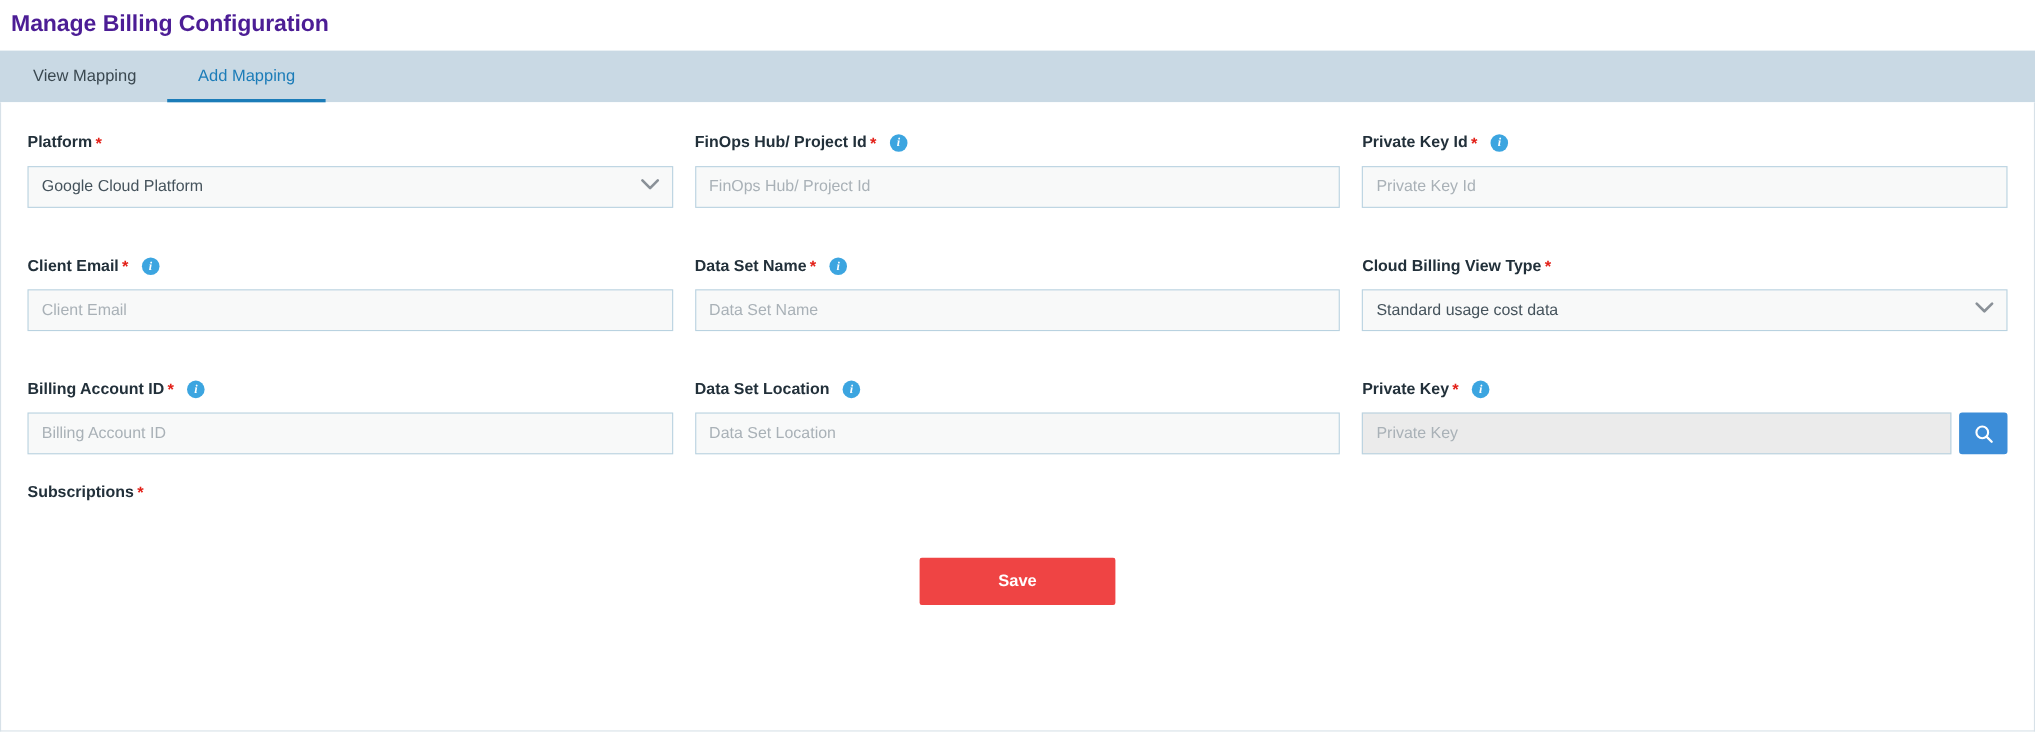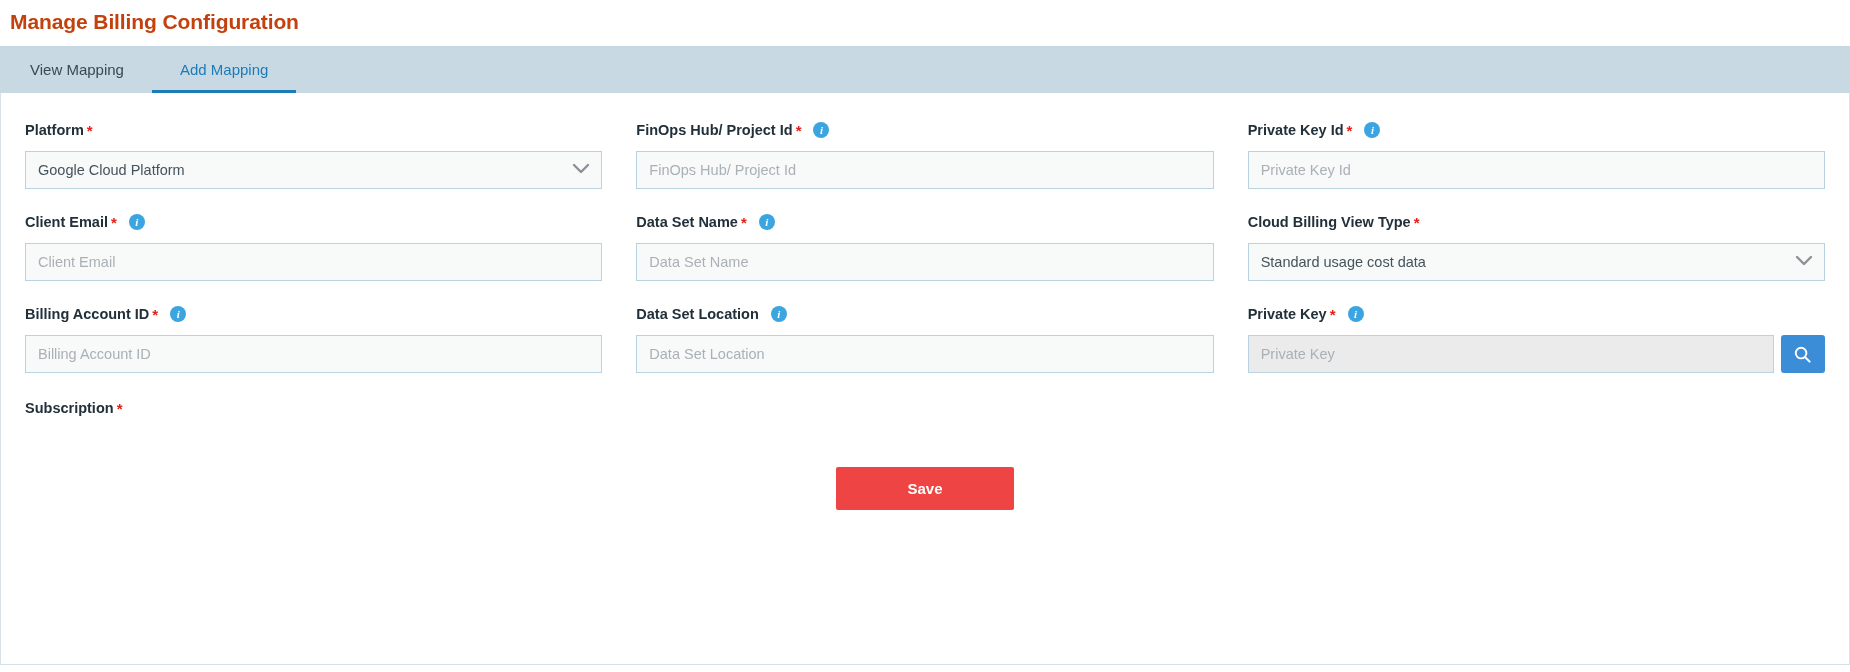--- a/index.html
+++ b/index.html
@@ -13,21 +13,21 @@
     width: 1850px;
     height: 672px;
     overflow: hidden;
     color: #2f3b42;
   }
 
   
   .page-title {
     font-size: 21px;
     font-weight: bold;
-    color: #c2410c;
+    color: #4c1d95;
     padding: 8px 0 0 10px;
     letter-spacing: -0.1px;
     line-height: 28px;
   }
 
   
   .tabstrip {
     margin-top: 10px;
     background: #c9d9e4;
     height: 47px;
@@ -66,20 +66,21 @@
     min-height: 572px;
     padding: 24px 24px 10px 24px;
   }
 
   
   .form-grid {
     display: grid;
     grid-template-columns: 1fr 1fr 1fr;
     column-gap: 34px;
     row-gap: 0;
+    gap: 20px;
   }
   .field {
     padding-bottom: 20px;
   }
   .field-label {
     display: flex;
     align-items: center;
     font-size: 14.5px;
     font-weight: bold;
     color: #22303a;
@@ -318,21 +319,21 @@
                   <line x1="12.8" y1="12.8" x2="17.5" y2="17.5" stroke="#ffffff" stroke-width="2.2" stroke-linecap="round"></line>
                 </svg>
               </span>
             </button>
           </div>
         </div>
       </div>
 
     <div class="subs-block">
       <div class="field-label">
-        <span>Subscription</span>
+        <span>Subscriptions</span>
           <span class="req">*</span>
       </div>
     </div>
 
     <div class="save-row">
       <button class="save-btn">Save</button>
     </div>
 
   </div>
 </div>

